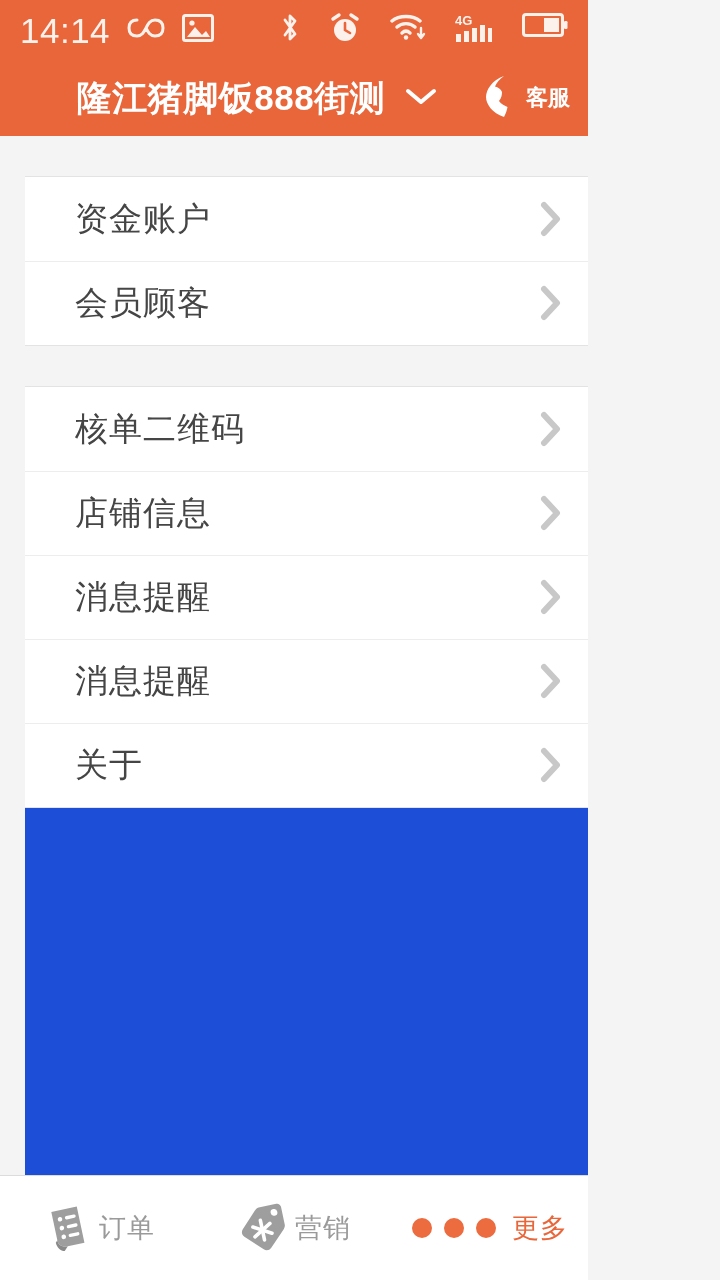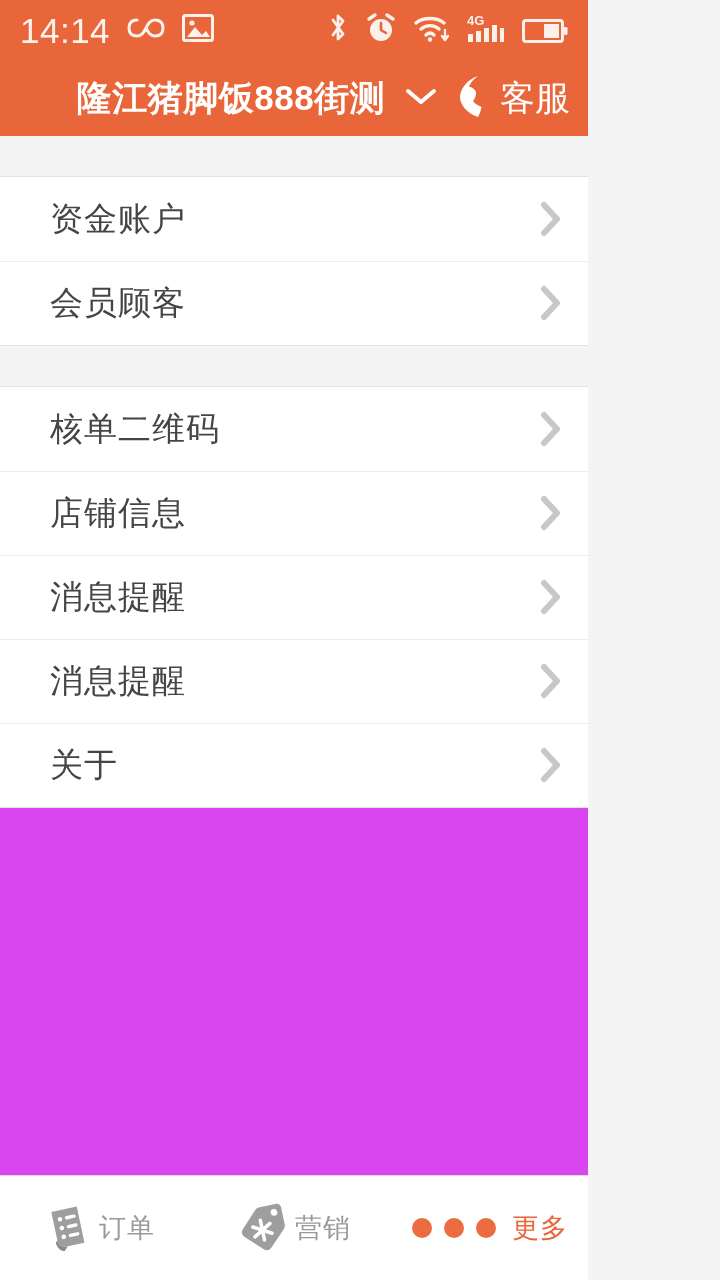--- a/index.html
+++ b/index.html
@@ -30,22 +30,22 @@
   .sb-time {
     color:#fdf1ec;
     font-size:35px;
     letter-spacing:0.5px;
     line-height:1;
     font-weight:400;
   }
   .sb-right {
     margin-left:auto;
     display:flex;
-    align-items:flex-end;
-    gap:17px;
+    align-items:flex-start;
+    gap:29px;
   }
   .sb-icon { display:block; }
 
   
   .header {
     height:76px;
     background:#e8663a;
     display:flex;
     align-items:center;
     position:relative;
@@ -76,29 +76,31 @@
   }
   .service-btn {
     position:absolute;
     right:18px;
     display:flex;
     align-items:center;
     gap:12px;
   }
   .service-label {
     color:#ffffff;
-    font-size:35px;
+    font-size:22px;
     white-space:nowrap;
+    font-weight:bold;
   }
 
   
   .body {
     flex:1;
-    background:#d946ef;
+    background:#1d4ed8;
     overflow:hidden;
+    margin-left:25px;
   }
   .group-gap { height:40px; background:#f4f4f4; }
   .group {
     background:#ffffff;
     border-top:1px solid #e3e3e3;
     border-bottom:1px solid #e3e3e3;
   }
   .row {
     height:84px;
     display:flex;

